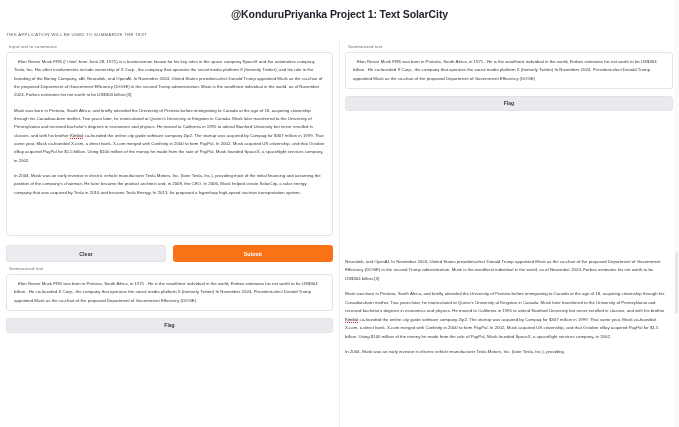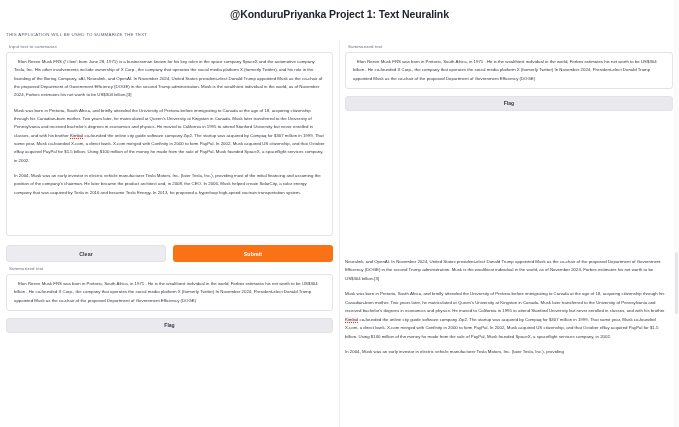--- a/index.html
+++ b/index.html
@@ -133,21 +133,21 @@
     width: 3px; height: 62px;
     background: #e6e6ea;
     border-radius: 2px;
   }
 </style>
 </head>
 <body>
 
 <div class="page">
 
-  <div class="app-title">@KonduruPriyanka Project 1: Text Neuralink</div>
+  <div class="app-title">@KonduruPriyanka Project 1: Text SolarCity</div>
   <div class="app-subtitle">THIS APPLICATION WILL BE USED TO SUMMARIZE THE TEXT</div>
 
   <div class="columns">
 
     <div class="col-left">
 
       <div class="field">
         <div class="field-label">Input text to summarize</div>
         <div class="textbox input-area">
           <p class="indent"><span>Elon Reeve Musk FRS (/ˈiːlɒn/; born June 28, 1971) is a businessman known for his key roles in the space company SpaceX and the automotive company Tesla, Inc. His other involvements include ownership of X Corp., the company that operates the social media platform X (formerly Twitter), and his role in the founding of the Boring Company, xAI, Neuralink, and OpenAI. In November 2024, United States president-elect Donald Trump appointed Musk as the co-chair of the proposed Department of Government Efficiency (DOGE) in the second Trump administration. Musk is the wealthiest individual in the world, as of November 2024, Forbes estimates his net worth to be US$304 billion.[3]</span></p>

